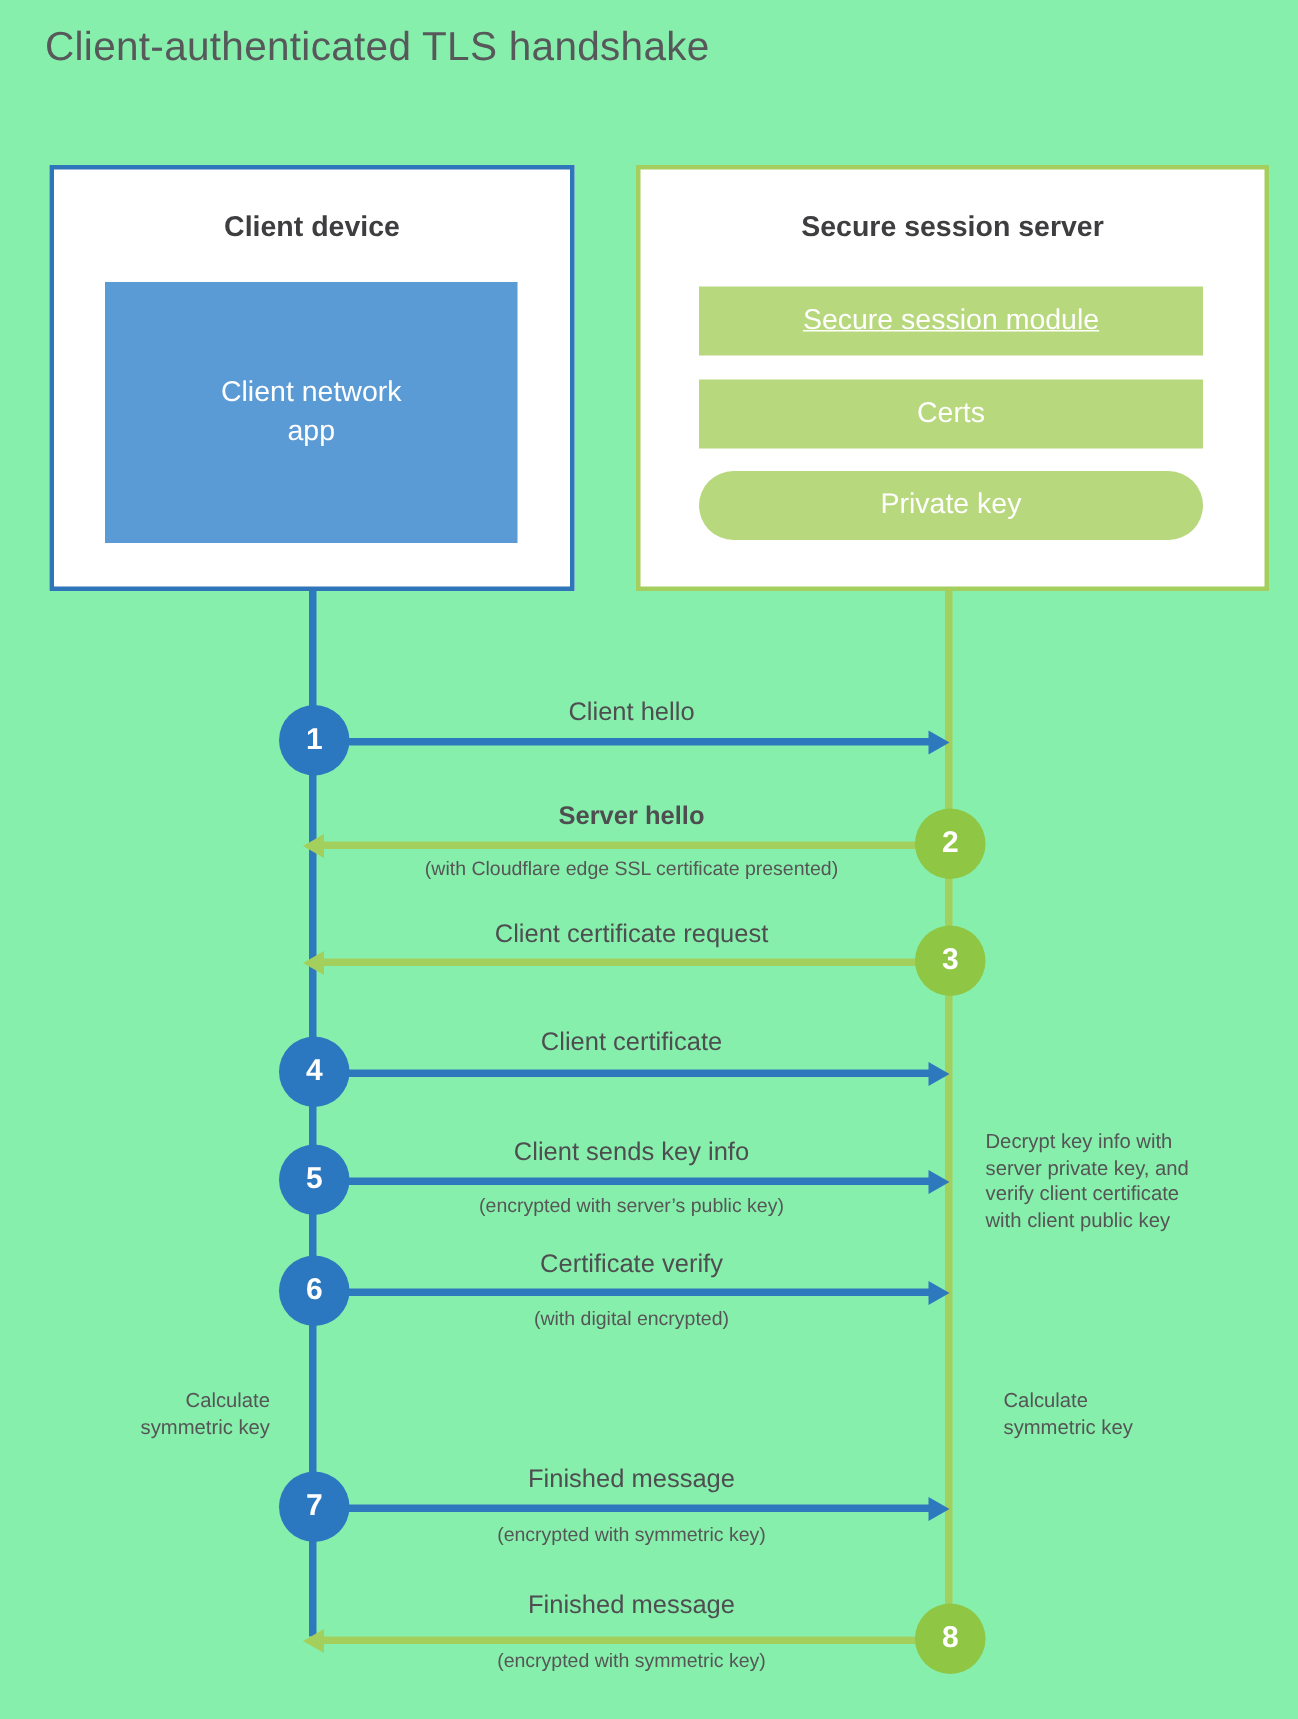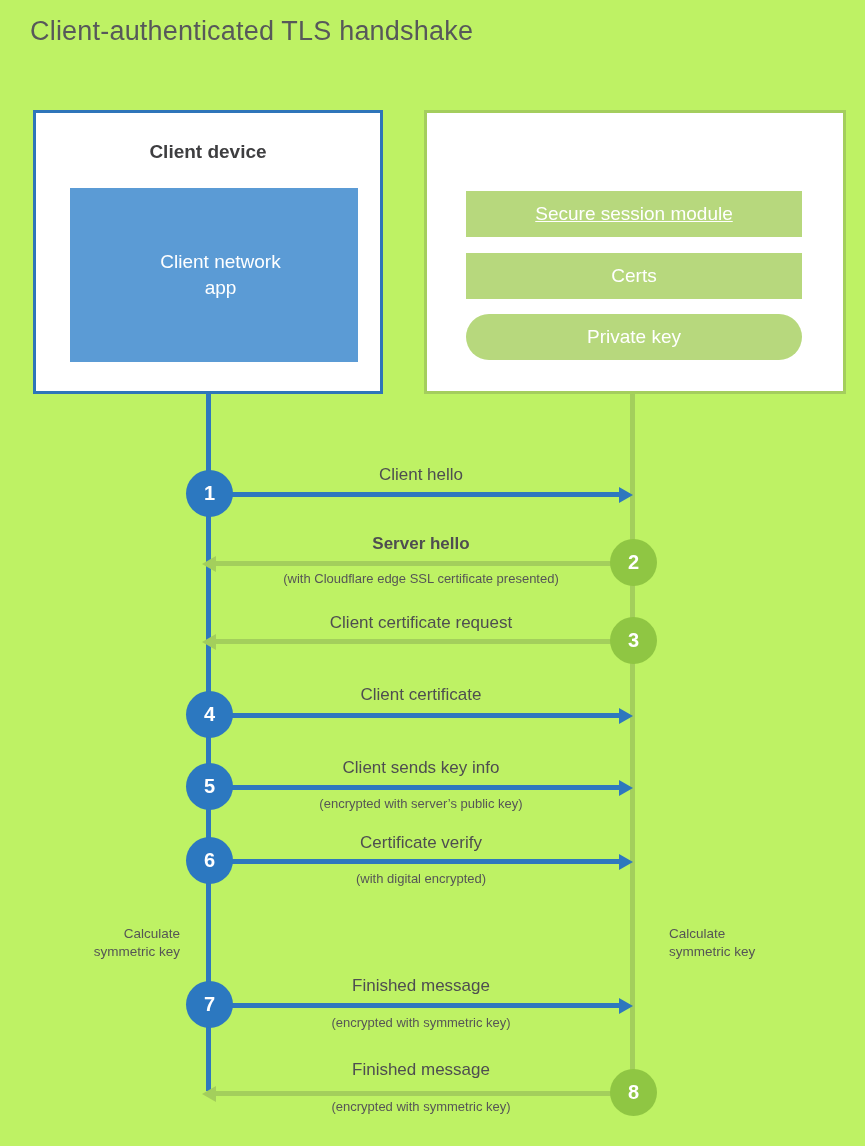--- a/index.html
+++ b/index.html
@@ -1,36 +1,36 @@
 <!DOCTYPE html>
 <html><head>
 <meta charset="utf-8">
 <style>
   html,body{margin:0;padding:0;background:#ffffff;}
   .canvas{
-    position:relative;width:865px;height:1146px;background:#bef264;
+    position:relative;width:865px;height:1146px;background:#86efac;
     font-family:"Liberation Sans","DejaVu Sans",sans-serif;overflow:hidden;
   }
   
   .page-title{
     position:absolute;left:30px;top:16px;font-size:27px;font-weight:300;
     color:#57585a;letter-spacing:.2px;margin:0;
   }
   
   .devbox{position:absolute;background:#ffffff;z-index:2;}
   .devbox.client{left:33px;top:110px;width:344px;height:278px;border:3px solid #2e75b9;}
   .devbox.server{left:424px;top:110px;width:416px;height:278px;border:3px solid #a4ce5d;}
   .devbox .box-title{
     position:absolute;top:28px;left:0;width:100%;margin:0;text-align:center;
     font-size:19px;font-weight:bold;color:#3e3e40;
   }
   .app-box{
     position:absolute;left:34px;top:75px;width:275px;height:174px;background:#5b9bd5;
     color:#ffffff;font-size:19px;display:flex;align-items:center;justify-content:center;
-    text-align:center;white-space:pre-line;line-height:26px;padding-left:13px;
+    text-align:center;white-space:pre-line;line-height:26px;
   }
   .bar{
     position:absolute;left:39px;width:336px;height:46px;background:#b7d87d;
     color:#ffffff;font-size:19px;display:flex;align-items:center;justify-content:center;
   }
   .bar.b0{top:78px;text-decoration:underline;} .bar.b1{top:140px;} .bar.b2{top:201px;border-radius:23px;}
   
   .lifeline{position:absolute;width:5px;z-index:1;}
   .lifeline.client{left:206px;top:391px;height:700px;background:#2e78be;}
   .lifeline.server{left:630px;top:391px;height:702px;background:#a3cf5c;}
@@ -84,20 +84,21 @@
 
   <h1 class="page-title">Client-authenticated TLS handshake</h1>
 
   <div class="devbox client">
     <h2 class="box-title">Client device</h2>
     <div class="app-box">Client network
 app</div>
   </div>
 
   <div class="devbox server">
+    <h2 class="box-title">Secure session server</h2>
     <div class="bar b0">Secure session module</div>
     <div class="bar b1">Certs</div>
     <div class="bar b2">Private key</div>
   </div>
 
   <div class="lifeline client"></div>
   <div class="lifeline server"></div>
 
   <div class="step">
     <div class="lbl l1">Client hello</div>
@@ -145,18 +146,22 @@
     <div class="circle blue c7">7</div>
   </div>
 
   <div class="step">
     <div class="lbl l8">Finished message</div>
     <div class="arrow green left a8"></div>
     <div class="sub sb8">(encrypted with symmetric key)</div>
     <div class="circle green c8">8</div>
   </div>
 
+  <div class="note decrypt">Decrypt key info with
+server private key, and
+verify client certificate
+with client public key</div>
   <div class="note calc-left">Calculate
 symmetric key</div>
   <div class="note calc-right">Calculate
 symmetric key</div>
 
 </div>
 
 </body></html>

